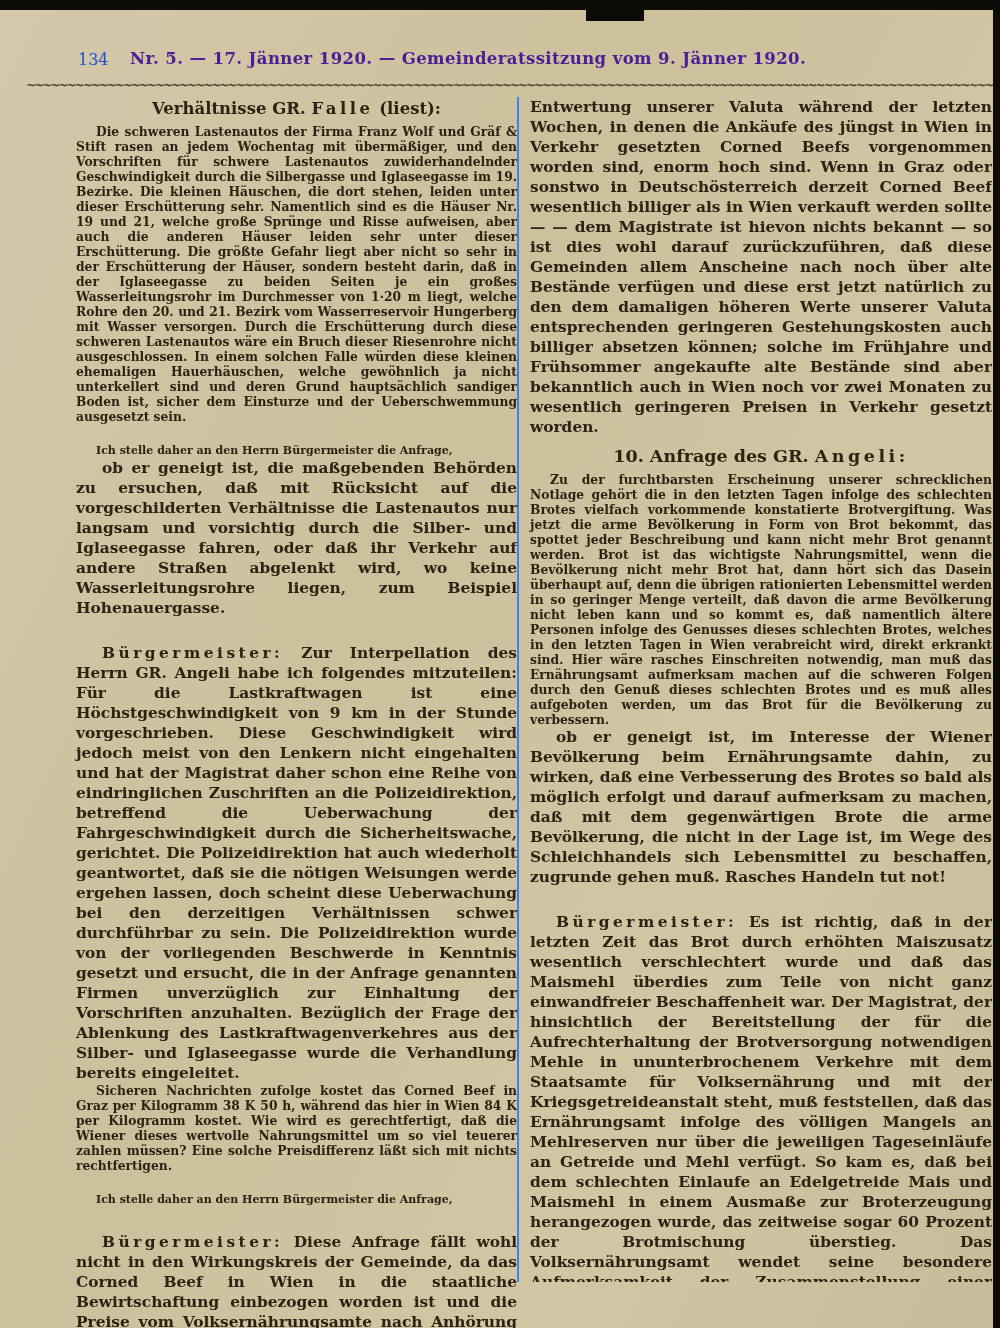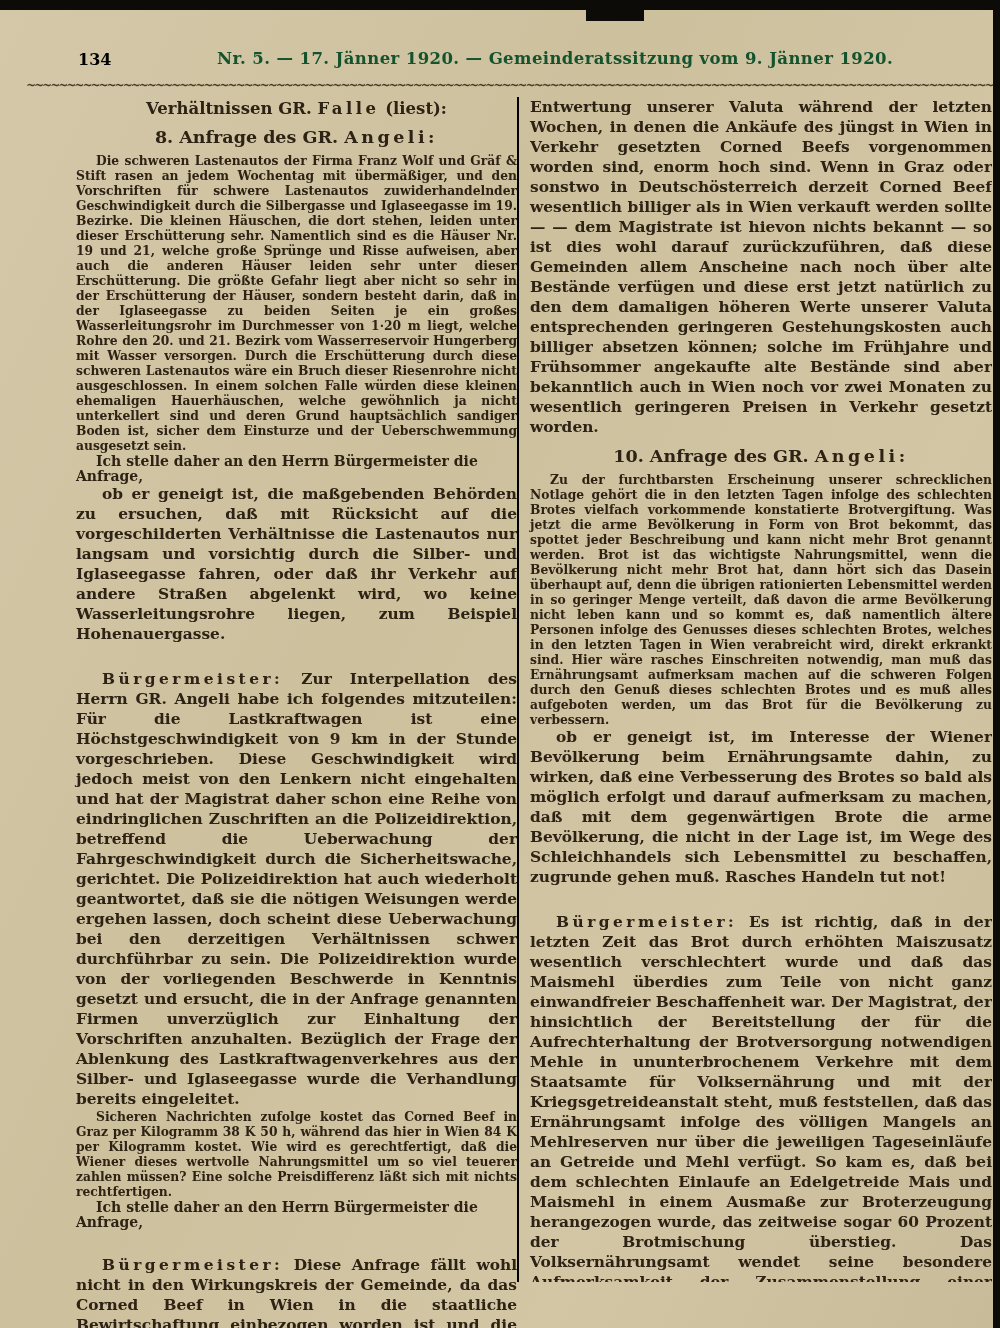--- a/index.html
+++ b/index.html
@@ -11,40 +11,40 @@
   .paper{
     position:absolute;inset:0;
     background:linear-gradient(115deg,#d4c8a9 0%,#ccc09d 40%,#d2c6a5 72%,#c7bb99 100%);
   }
   .edge-top{position:absolute;top:0;left:0;width:100%;height:10px;background:#0d0b08;}
   .edge-notch{position:absolute;top:0;left:586px;width:58px;height:21px;background:#0d0b08;}
   .edge-right{position:absolute;top:0;right:0;width:7px;height:100%;background:#0d0b08;}
 
   .page-number{
     position:absolute;top:50px;left:78px;
-    font-size:16px;font-weight:700;color:#000000;
+    font-size:16px;font-weight:400;color:#1d4ed8;
   }
   .header-title{
-    position:absolute;top:49px;left:130px;right:20px;text-align:center;
-    font-size:16.5px;font-weight:700;color:#14532d;letter-spacing:.4px;
+    position:absolute;top:49px;left:130px;right:20px;text-align:left;
+    font-size:16.5px;font-weight:700;color:#4c1d95;letter-spacing:.4px;
   }
   .wavy-rule{
     position:absolute;top:80px;left:26px;right:0;height:10px;overflow:hidden;
     font-size:12px;line-height:10px;letter-spacing:-2px;color:#4a3b27;
     white-space:nowrap;font-weight:700;
   }
 
   .cols{position:absolute;top:97px;left:76px;right:8px;bottom:0;display:flex;}
   .col-left{width:441px;}
-  .col-right{flex:1;border-left:2px solid #000000;padding-left:11px;overflow:hidden;height:1185px;}
+  .col-right{flex:1;border-left:2px solid #3b82f6;padding-left:11px;overflow:hidden;height:1185px;}
 
   p{margin:0;color:#2d2214;font-weight:700;}
   .pt{font-size:15.4px;line-height:20px;text-align:justify;text-indent:26px;}
   .pn{font-size:12.3px;line-height:15px;text-align:justify;text-indent:20px;}
-  .lead{font-size:14px;line-height:15px;text-indent:20px;margin-top:1px;}
+  .lead{font-size:11px;line-height:15px;text-indent:20px;margin-top:19px;}
   .mt{margin-top:25px;}
   .speaker-line{
     text-align:center;font-size:16.5px;color:#2d2214;font-weight:700;margin:2px 0 6px;
   }
   .qh{
     text-align:center;font-size:17.5px;color:#2d2214;font-weight:700;
     margin:9px 0 6px;
   }
   .sp{letter-spacing:3.5px;}
   .speaker{letter-spacing:3.5px;}
@@ -54,23 +54,22 @@
 
 <div class="paper"></div>
 
 <div class="page-number">134</div>
 <div class="header-title">Nr. 5. — 17. Jänner 1920. — Gemeinderatssitzung vom 9. Jänner 1920.</div>
 <div class="wavy-rule">~~~~~~~~~~~~~~~~~~~~~~~~~~~~~~~~~~~~~~~~~~~~~~~~~~~~~~~~~~~~~~~~~~~~~~~~~~~~~~~~~~~~~~~~~~~~~~~~~~~~~~~~~~~~~~~~~~~~~~~~~~~~~~~~~~~~~~~~~~~~~~~~~~~~~~~~~~~~~~~~~~~~~~~~~~~~~~~~~~~~~~~~~~~~~~~~~~~~~~~~~~~~~~~~~~~~~~~~~~~~~~~~~~~~~~~~~~~~~~~~~~~~~~~~~~~~~~~~~~~~~~~~~~~~~~~~~~~~~~~~~~~~~~~~~~~~~~~~~~~~~~~~~~~~~~~~~~~~~~~~</div>
 
 <div class="cols">
 
   <div class="col-left">
-    <p class="speaker-line"><span>Verhältnissen GR.</span> <span class="sp">Falle</span> <span>(liest):</span></p>
+    <p class="speaker-line"><span>Verhältnisse GR.</span> <span class="sp">Falle</span> <span>(liest):</span></p>
 
-    <p class="qh"><span>8. Anfrage des GR.</span> <span class="sp">Angeli:</span></p>
 
     <p class="pn">Die schweren Lastenautos der Firma Franz Wolf und Gräf &amp; Stift rasen an jedem Wochentag mit übermäßiger, und den Vorschriften für schwere Lastenautos zuwiderhandelnder Geschwindigkeit durch die Silbergasse und Iglaseegasse im 19. Bezirke. Die kleinen Häuschen, die dort stehen, leiden unter dieser Erschütterung sehr. Namentlich sind es die Häuser Nr. 19 und 21, welche große Sprünge und Risse aufweisen, aber auch die anderen Häuser leiden sehr unter dieser Erschütterung. Die größte Gefahr liegt aber nicht so sehr in der Erschütterung der Häuser, sondern besteht darin, daß in der Iglaseegasse zu beiden Seiten je ein großes Wasserleitungsrohr im Durchmesser von 1·20 m liegt, welche Rohre den 20. und 21. Bezirk vom Wasserreservoir Hungerberg mit Wasser versorgen. Durch die Erschütterung durch diese schweren Lastenautos wäre ein Bruch dieser Riesenrohre nicht ausgeschlossen. In einem solchen Falle würden diese kleinen ehemaligen Hauerhäuschen, welche gewöhnlich ja nicht unterkellert sind und deren Grund hauptsächlich sandiger Boden ist, sicher dem Einsturze und der Ueberschwemmung ausgesetzt sein.</p>
     <p class="lead">Ich stelle daher an den Herrn Bürgermeister die Anfrage,</p>
     <p class="pt">ob er geneigt ist, die maßgebenden Behörden zu ersuchen, daß mit Rücksicht auf die vorgeschilderten Verhältnisse die Lastenautos nur langsam und vorsichtig durch die Silber- und Iglaseegasse fahren, oder daß ihr Verkehr auf andere Straßen abgelenkt wird, wo keine Wasserleitungsrohre liegen, zum Beispiel Hohenauergasse.</p>
 
     <p class="pt mt"><span class="speaker">Bürgermeister:</span> <span>Zur Interpellation des Herrn GR. Angeli habe ich folgendes mitzuteilen: Für die Lastkraftwagen ist eine Höchstgeschwindigkeit von 9 km in der Stunde vorgeschrieben. Diese Geschwindigkeit wird jedoch meist von den Lenkern nicht eingehalten und hat der Magistrat daher schon eine Reihe von eindringlichen Zuschriften an die Polizeidirektion, betreffend die Ueberwachung der Fahrgeschwindigkeit durch die Sicherheitswache, gerichtet. Die Polizeidirektion hat auch wiederholt geantwortet, daß sie die nötigen Weisungen werde ergehen lassen, doch scheint diese Ueberwachung bei den derzeitigen Verhältnissen schwer durchführbar zu sein. Die Polizeidirektion wurde von der vorliegenden Beschwerde in Kenntnis gesetzt und ersucht, die in der Anfrage genannten Firmen unverzüglich zur Einhaltung der Vorschriften anzuhalten. Bezüglich der Frage der Ablenkung des Lastkraftwagenverkehres aus der Silber- und Iglaseegasse wurde die Verhandlung bereits eingeleitet.</span></p>
 
 
     <p class="pn">Sicheren Nachrichten zufolge kostet das Corned Beef in Graz per Kilogramm 38 K 50 h, während das hier in Wien 84 K per Kilogramm kostet. Wie wird es gerechtfertigt, daß die Wiener dieses wertvolle Nahrungsmittel um so viel teuerer zahlen müssen? Eine solche Preisdifferenz läßt sich mit nichts rechtfertigen.</p>
     <p class="lead">Ich stelle daher an den Herrn Bürgermeister die Anfrage,</p>

